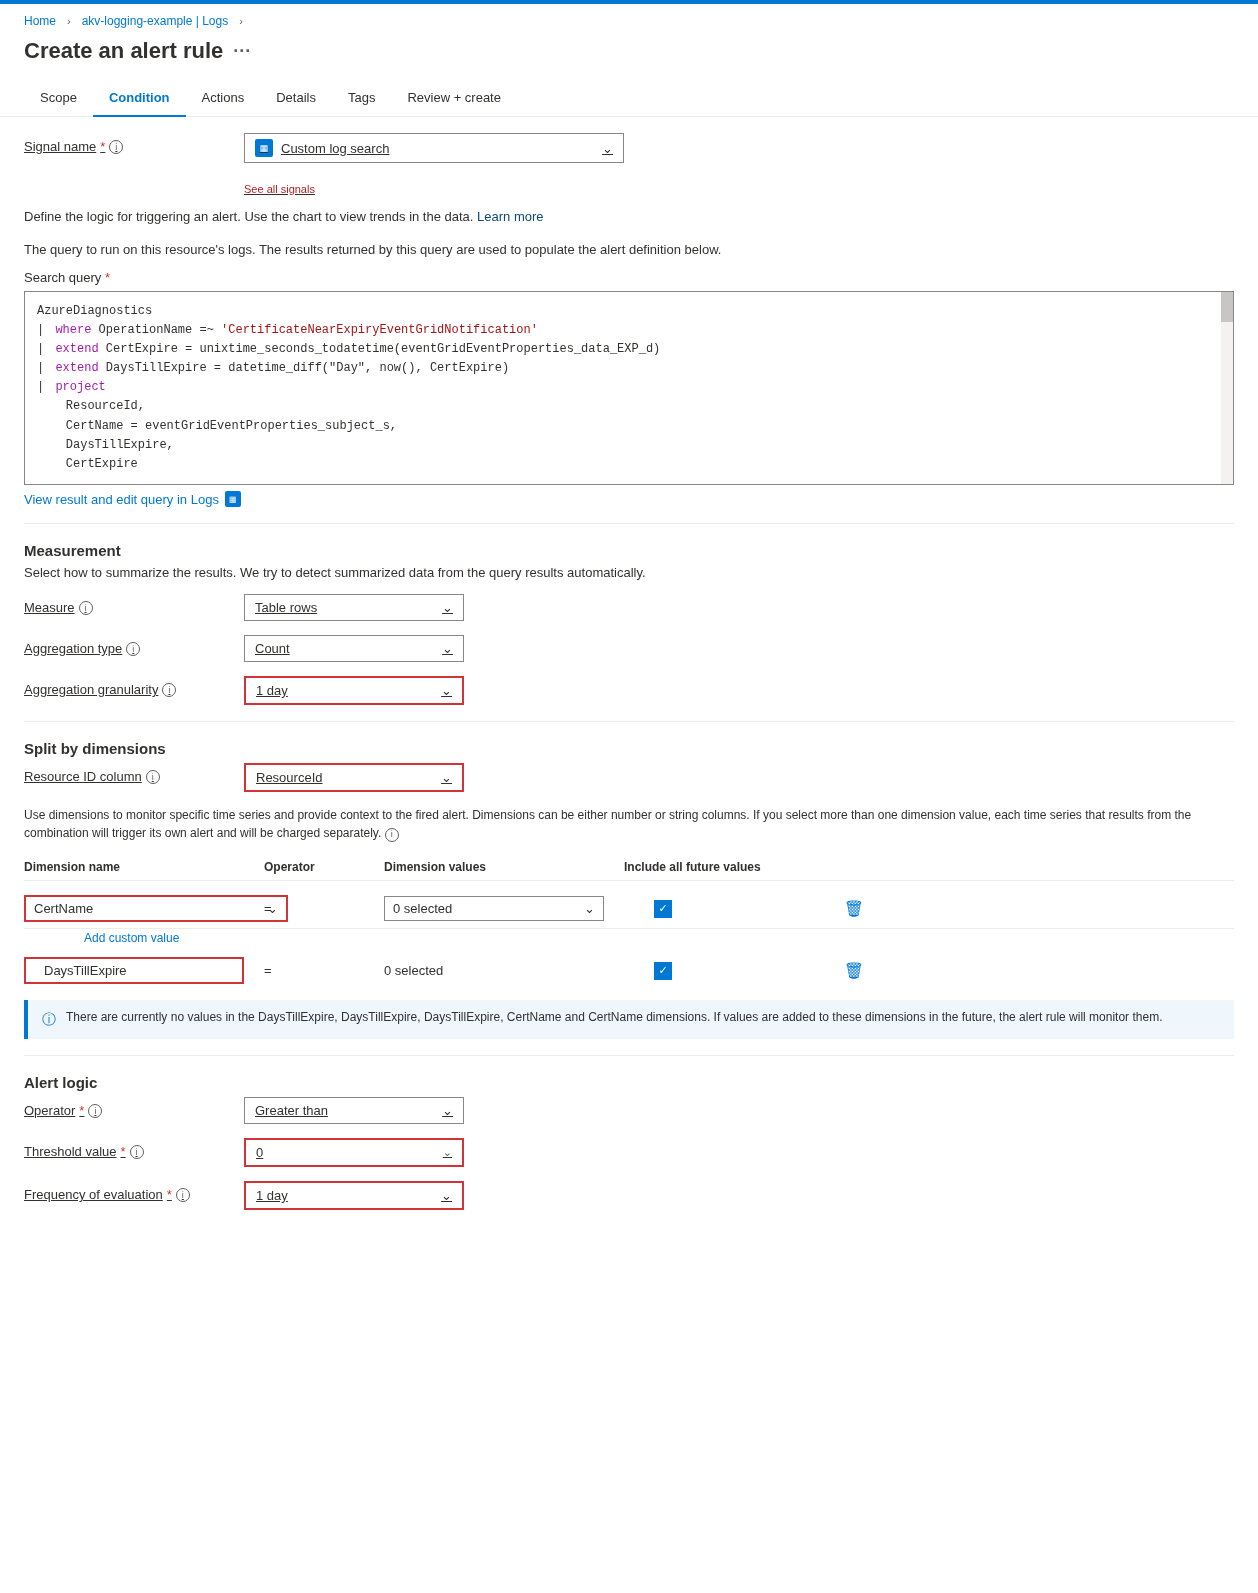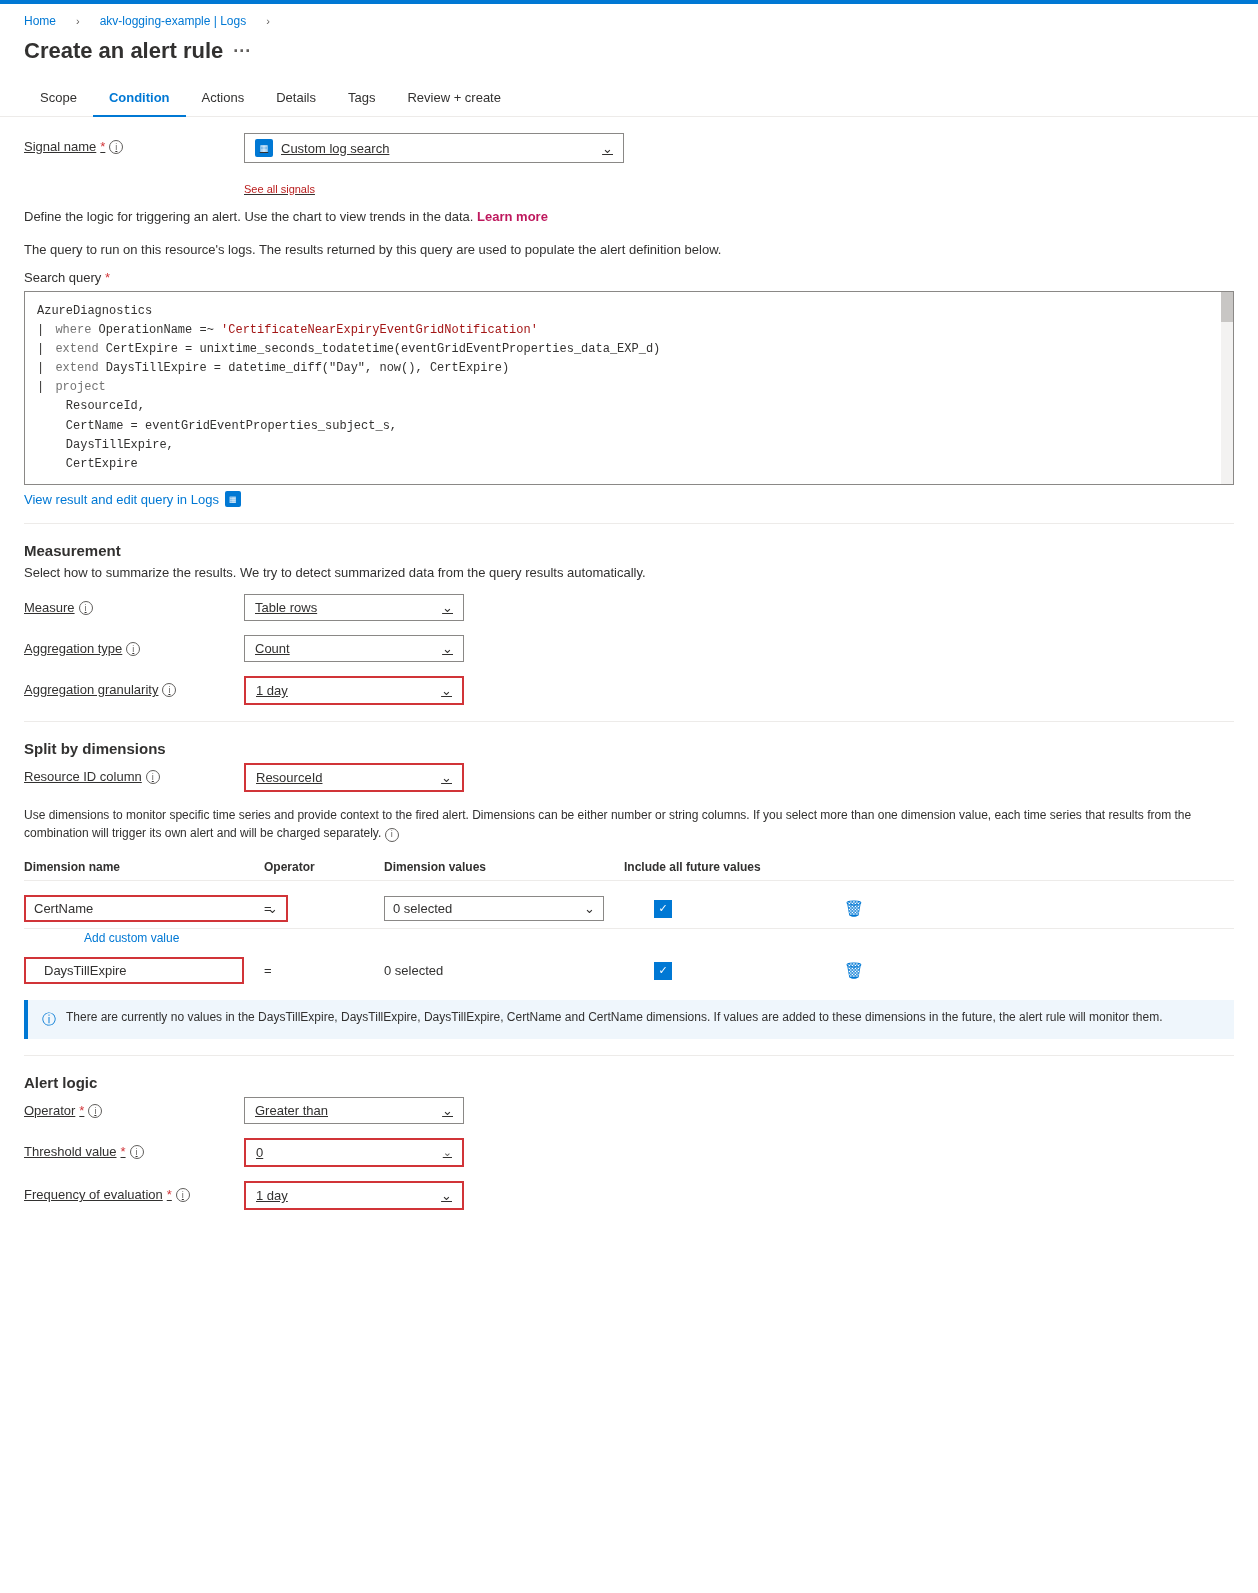--- a/index.html
+++ b/index.html
@@ -13,21 +13,21 @@
     .top-bar {
       height: 4px;
       background: #0078d4;
     }
     .breadcrumb {
       padding: 10px 24px 6px 24px;
       font-size: 12px;
       color: #0078d4;
       display: flex;
       align-items: center;
-      gap: 20px;
+      gap: 11px;
     }
     .breadcrumb span { color: #605e5c; }
     .breadcrumb a { color: #0078d4; text-decoration: none; }
     .breadcrumb .sep { color: #605e5c; font-size: 11px; }
     .page-title {
       padding: 4px 24px 16px 24px;
       font-size: 22px;
       font-weight: 600;
       color: #323130;
       display: flex;
@@ -116,21 +116,21 @@
     .signal-dropdown .label { flex: 1; font-size: 13px; }
     .see-all-link {
       color: #b91c1c;
       font-size: 11px;
       text-decoration: none;
       cursor: pointer;
       display: block;
       margin-top: 20px;
       margin-left: 232px;
     }
-    .learn-more { color: #be185d; text-decoration: none; cursor: pointer; font-weight: bold; }
+    .learn-more { color: #0c4a6e; text-decoration: none; cursor: pointer; }
     .query-description {
       font-size: 13px;
       color: #323130;
       margin-bottom: 10px;
       line-height: 1.5;
     }
     .search-query-label {
       font-size: 13px;
       color: #323130;
       margin-bottom: 6px;
@@ -141,21 +141,21 @@
       background: #fff;
       padding: 10px 12px;
       font-family: 'Consolas', 'Courier New', monospace;
       font-size: 12px;
       line-height: 1.6;
       position: relative;
       margin-bottom: 0;
       min-height: 140px;
       overflow: hidden;
     }
-    .query-box .kw { color: #737373; }
+    .query-box .kw { color: #a21caf; }
     .query-box .str { color: #a31515; }
     .query-line { display: flex; }
     .pipe { color: #323130; margin-right: 4px; }
     .query-scrollbar {
       position: absolute;
       right: 0;
       top: 0;
       bottom: 0;
       width: 12px;
       background: #f3f2f1;

